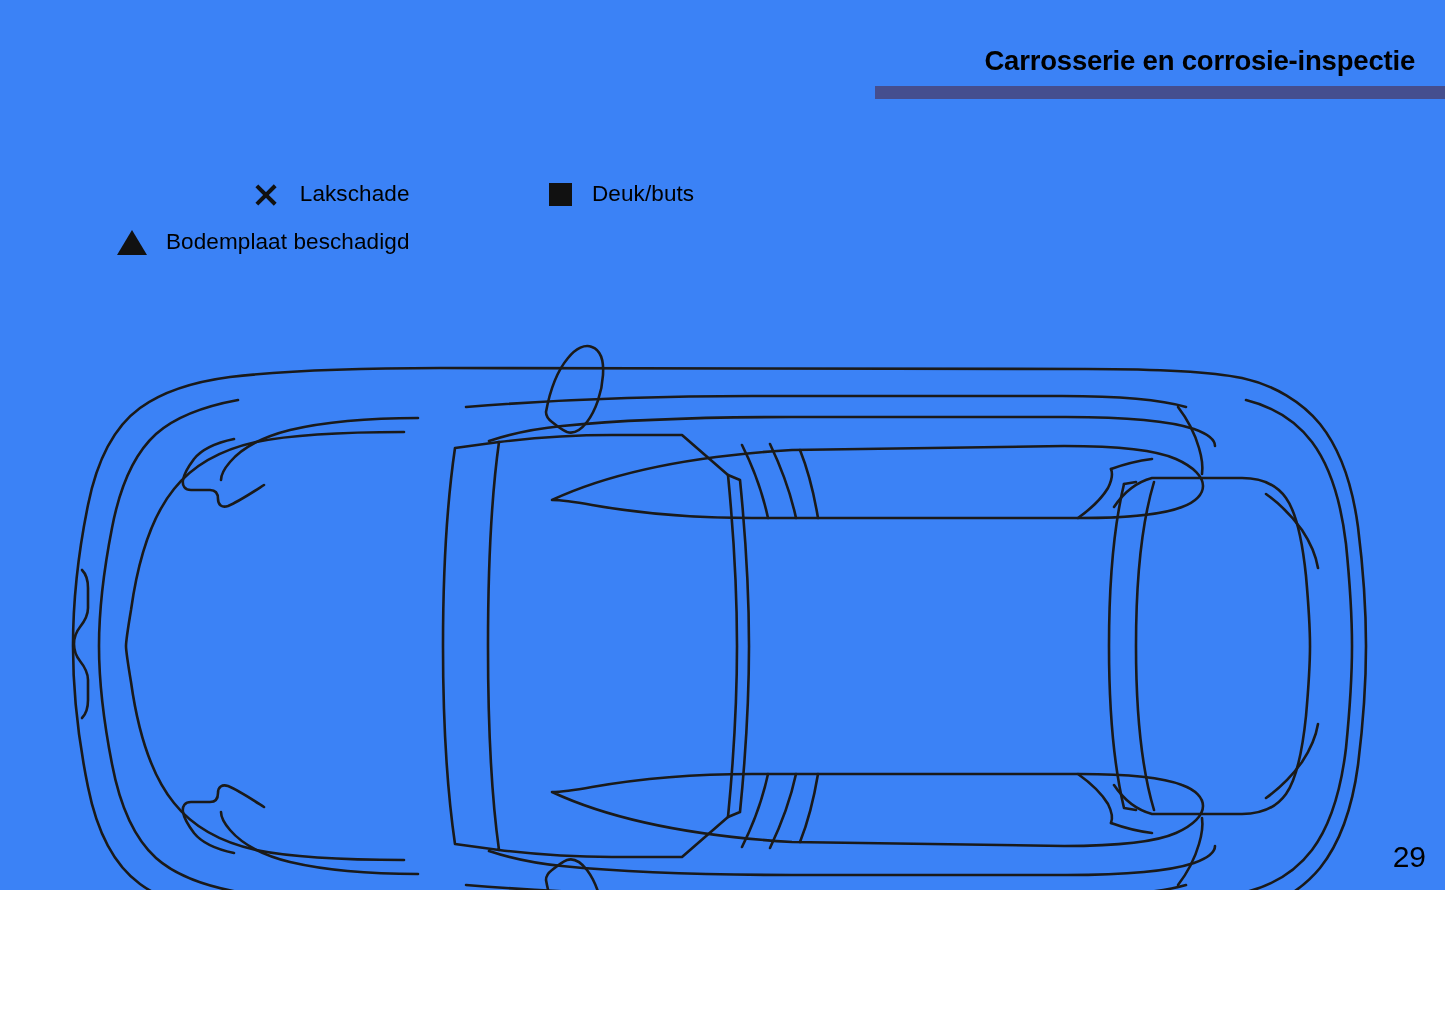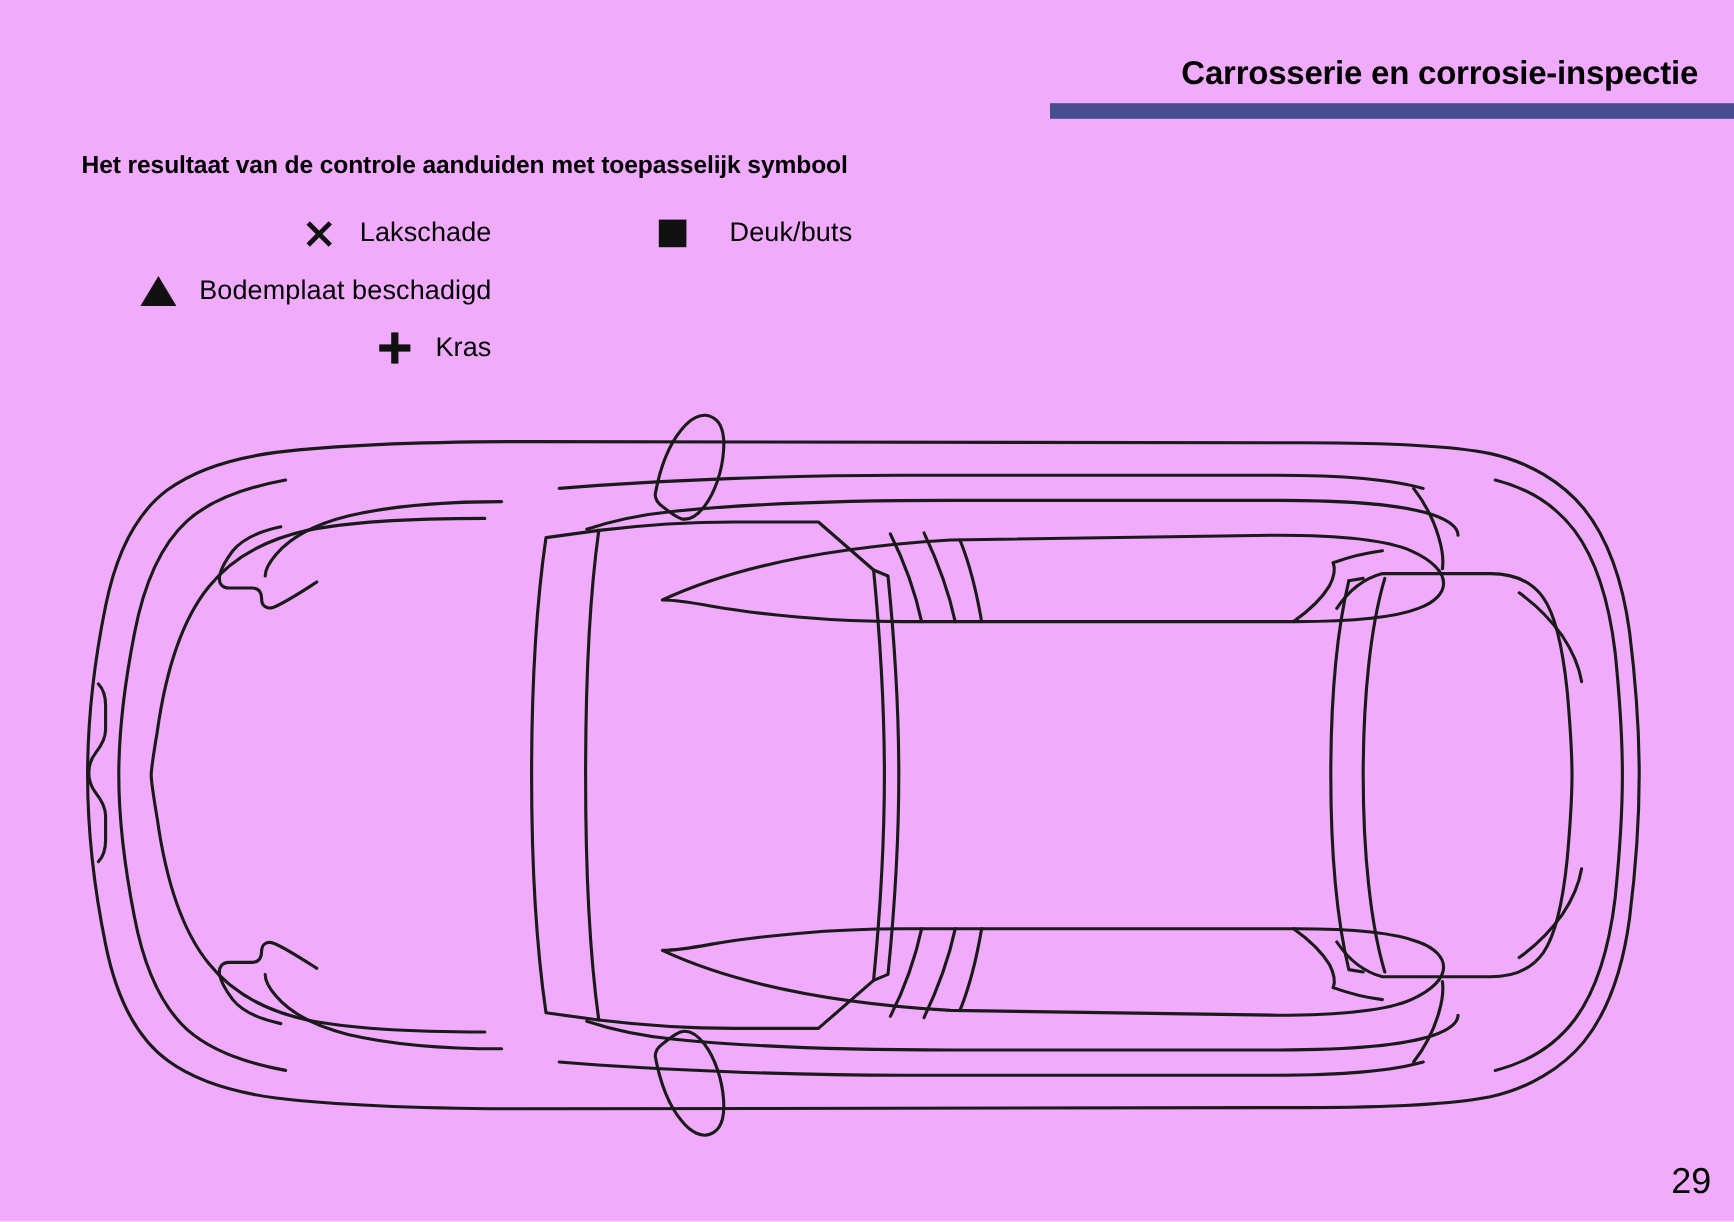--- a/index.html
+++ b/index.html
@@ -7,22 +7,22 @@
     padding: 0;
     background: #ffffff;
   }
   body {
     font-family: "Liberation Sans", sans-serif;
     color: #000000;
   }
   #page {
     position: relative;
     width: 1445px;
-    height: 1018px;
-    background: #f0abfc;
+    height: 890px;
+    background: #3b82f6;
     overflow: hidden;
   }
 
   
   #header-block {
     position: absolute;
     top: 46px;
     left: 0;
     right: 0;
     height: 58px;
@@ -86,21 +86,21 @@
     align-items: center;
     justify-content: center;
   }
   .legend-label {
     font-size: 22.5px;
     white-space: nowrap;
     line-height: 1;
     letter-spacing: 0.1px;
   }
   #legend-col-left .legend-label { margin-left: 12px; }
-  #legend-col-right .legend-label { margin-left: 26px; }
+  #legend-col-right .legend-label { margin-left: 10px; }
 
   .sym-x {
     position: relative;
     width: 24px;
     height: 24px;
   }
   .sym-x::before, .sym-x::after {
     content: "";
     position: absolute;
     left: 50%;
@@ -186,46 +186,39 @@
 </head>
 <body>
 
 <div id="page">
 
   <div id="header-block">
     <div id="header-title">Carrosserie en corrosie-inspectie</div>
   </div>
   <div id="header-rule"></div>
 
-  <div id="instruction">Het resultaat van de controle aanduiden met toepasselijk symbool</div>
 
   <div id="legend">
 
     <div class="legend-col" id="legend-col-left">
 
       <div class="legend-row">
         <span class="legend-symbol">
           <span class="sym-x"></span>
         </span>
         <span class="legend-label">Lakschade</span>
       </div>
 
       <div class="legend-row">
         <span class="legend-symbol">
           <span class="sym-triangle"></span>
         </span>
         <span class="legend-label">Bodemplaat beschadigd</span>
       </div>
 
-      <div class="legend-row">
-        <span class="legend-symbol">
-          <span class="sym-plus"></span>
-        </span>
-        <span class="legend-label">Kras</span>
-      </div>
 
     </div>
 
     <div class="legend-col" id="legend-col-right">
 
       <div class="legend-row">
         <span class="legend-symbol">
           <span class="sym-square"></span>
         </span>
         <span class="legend-label">Deuk/buts</span>

